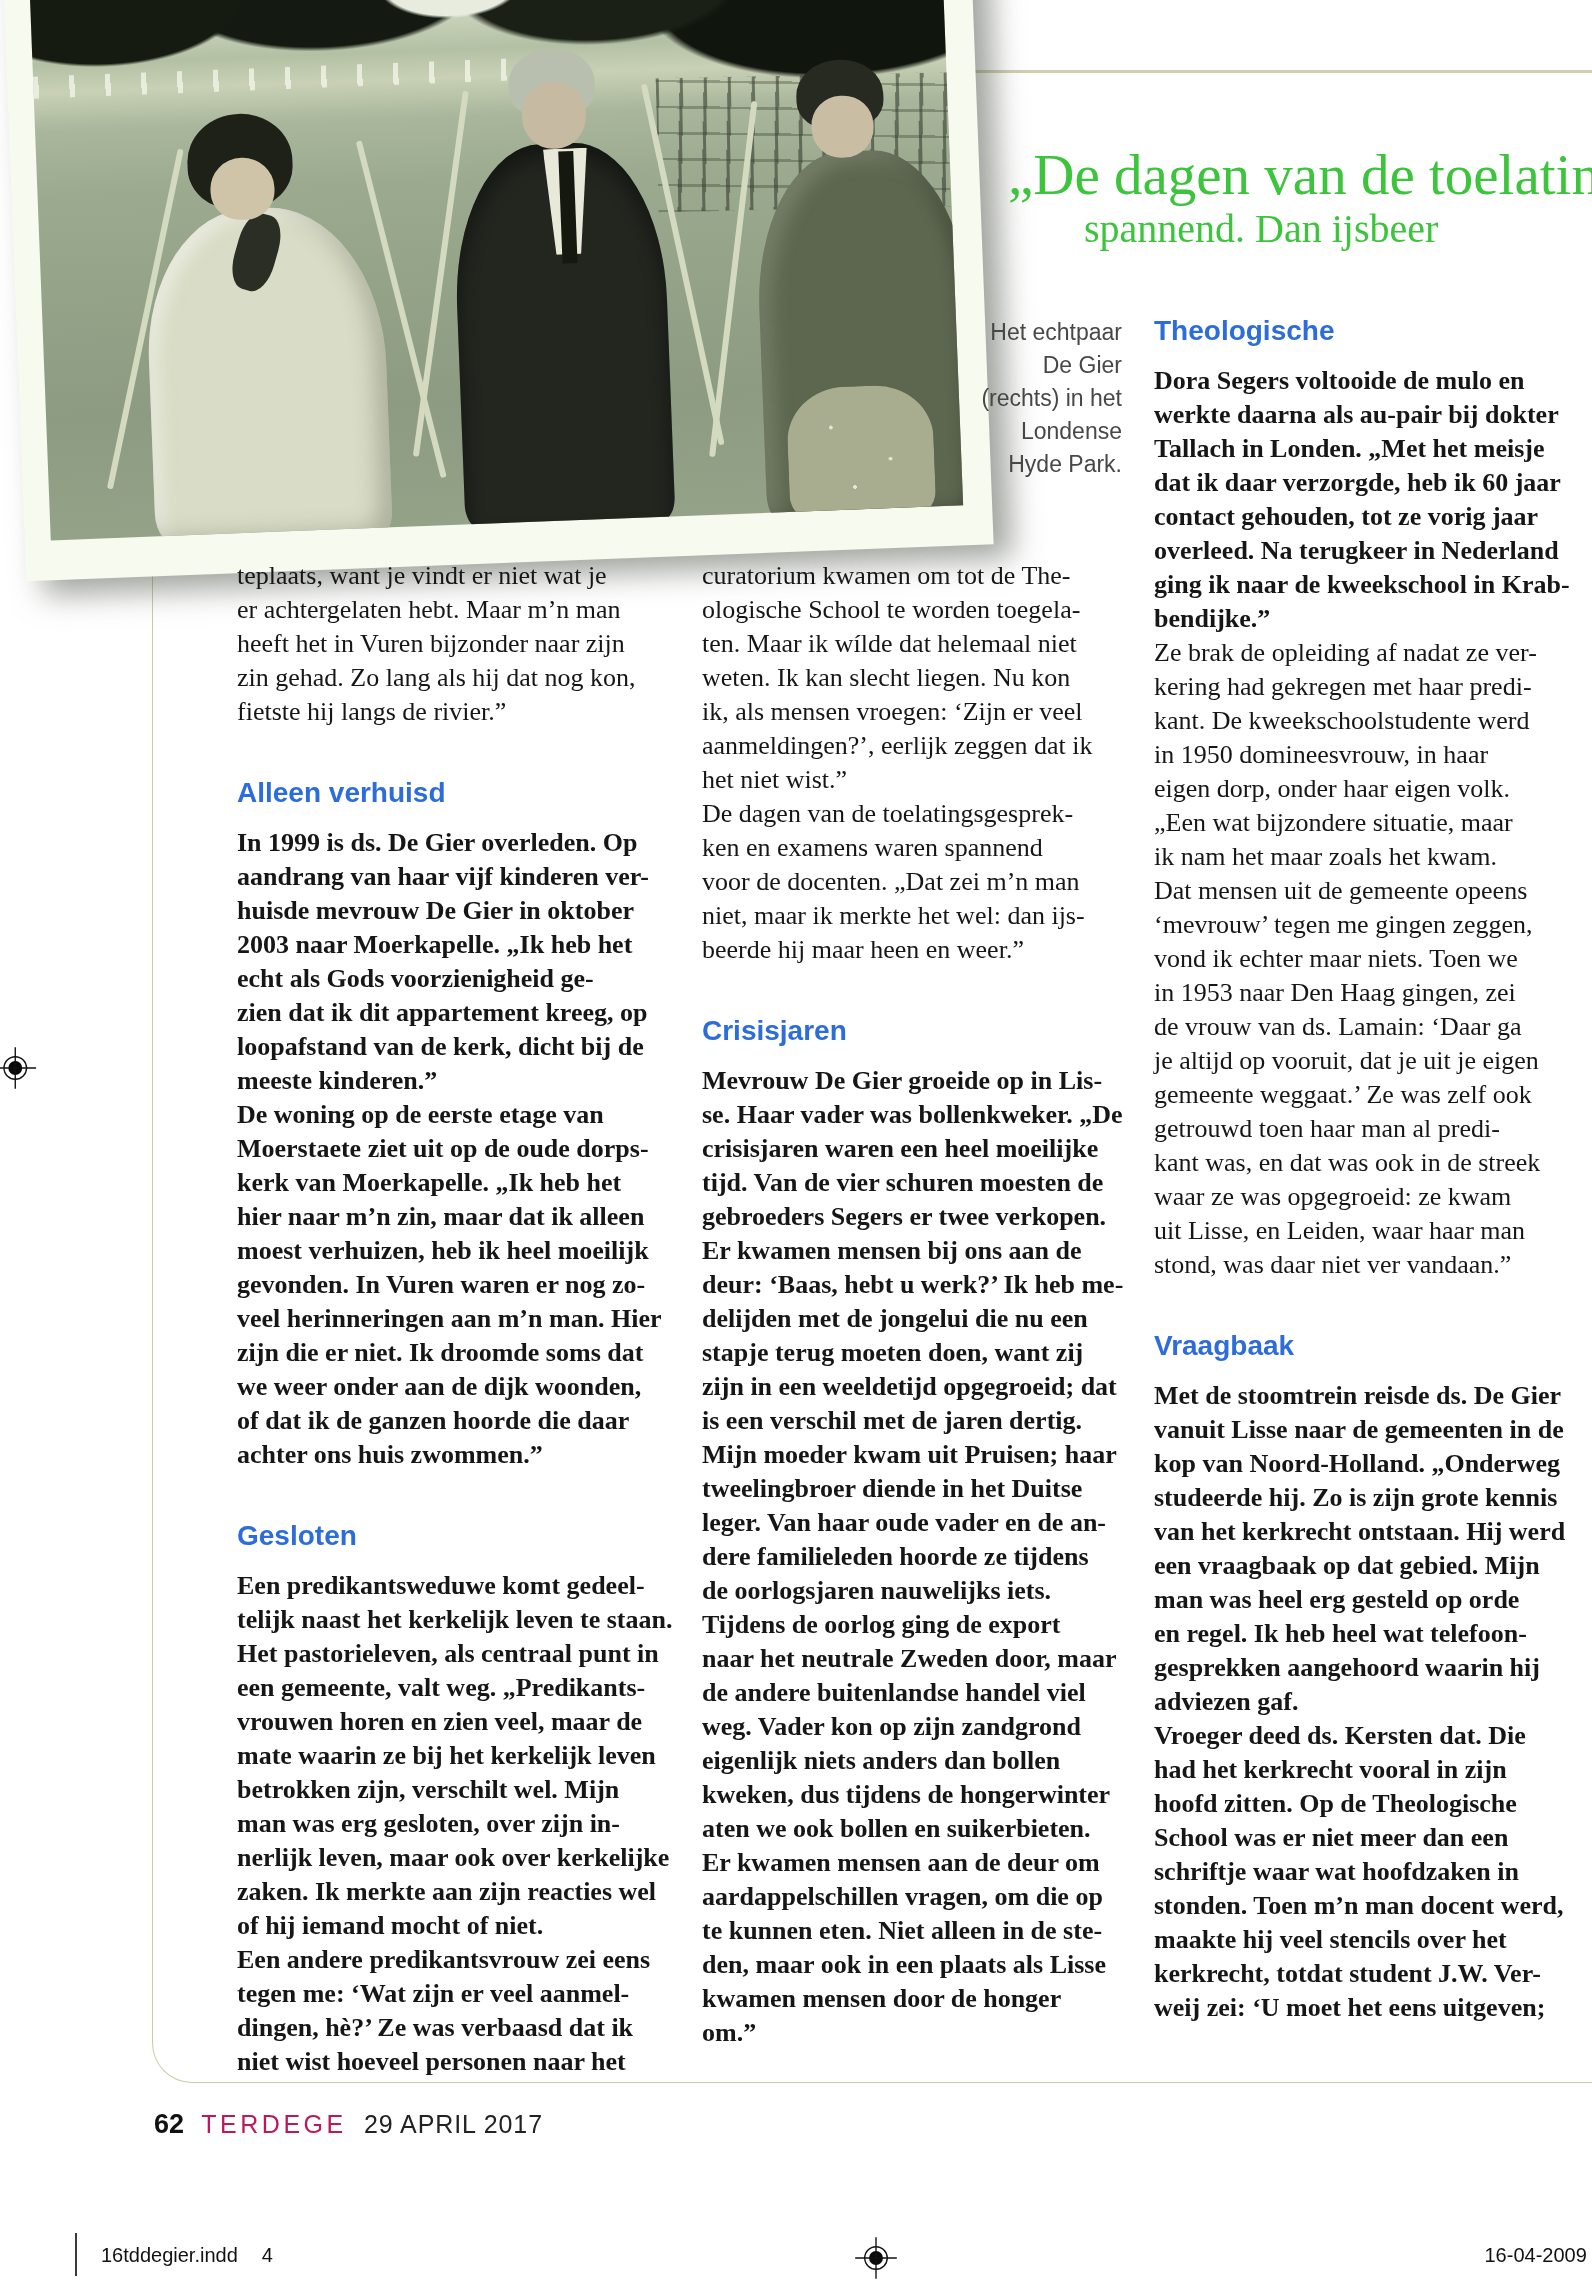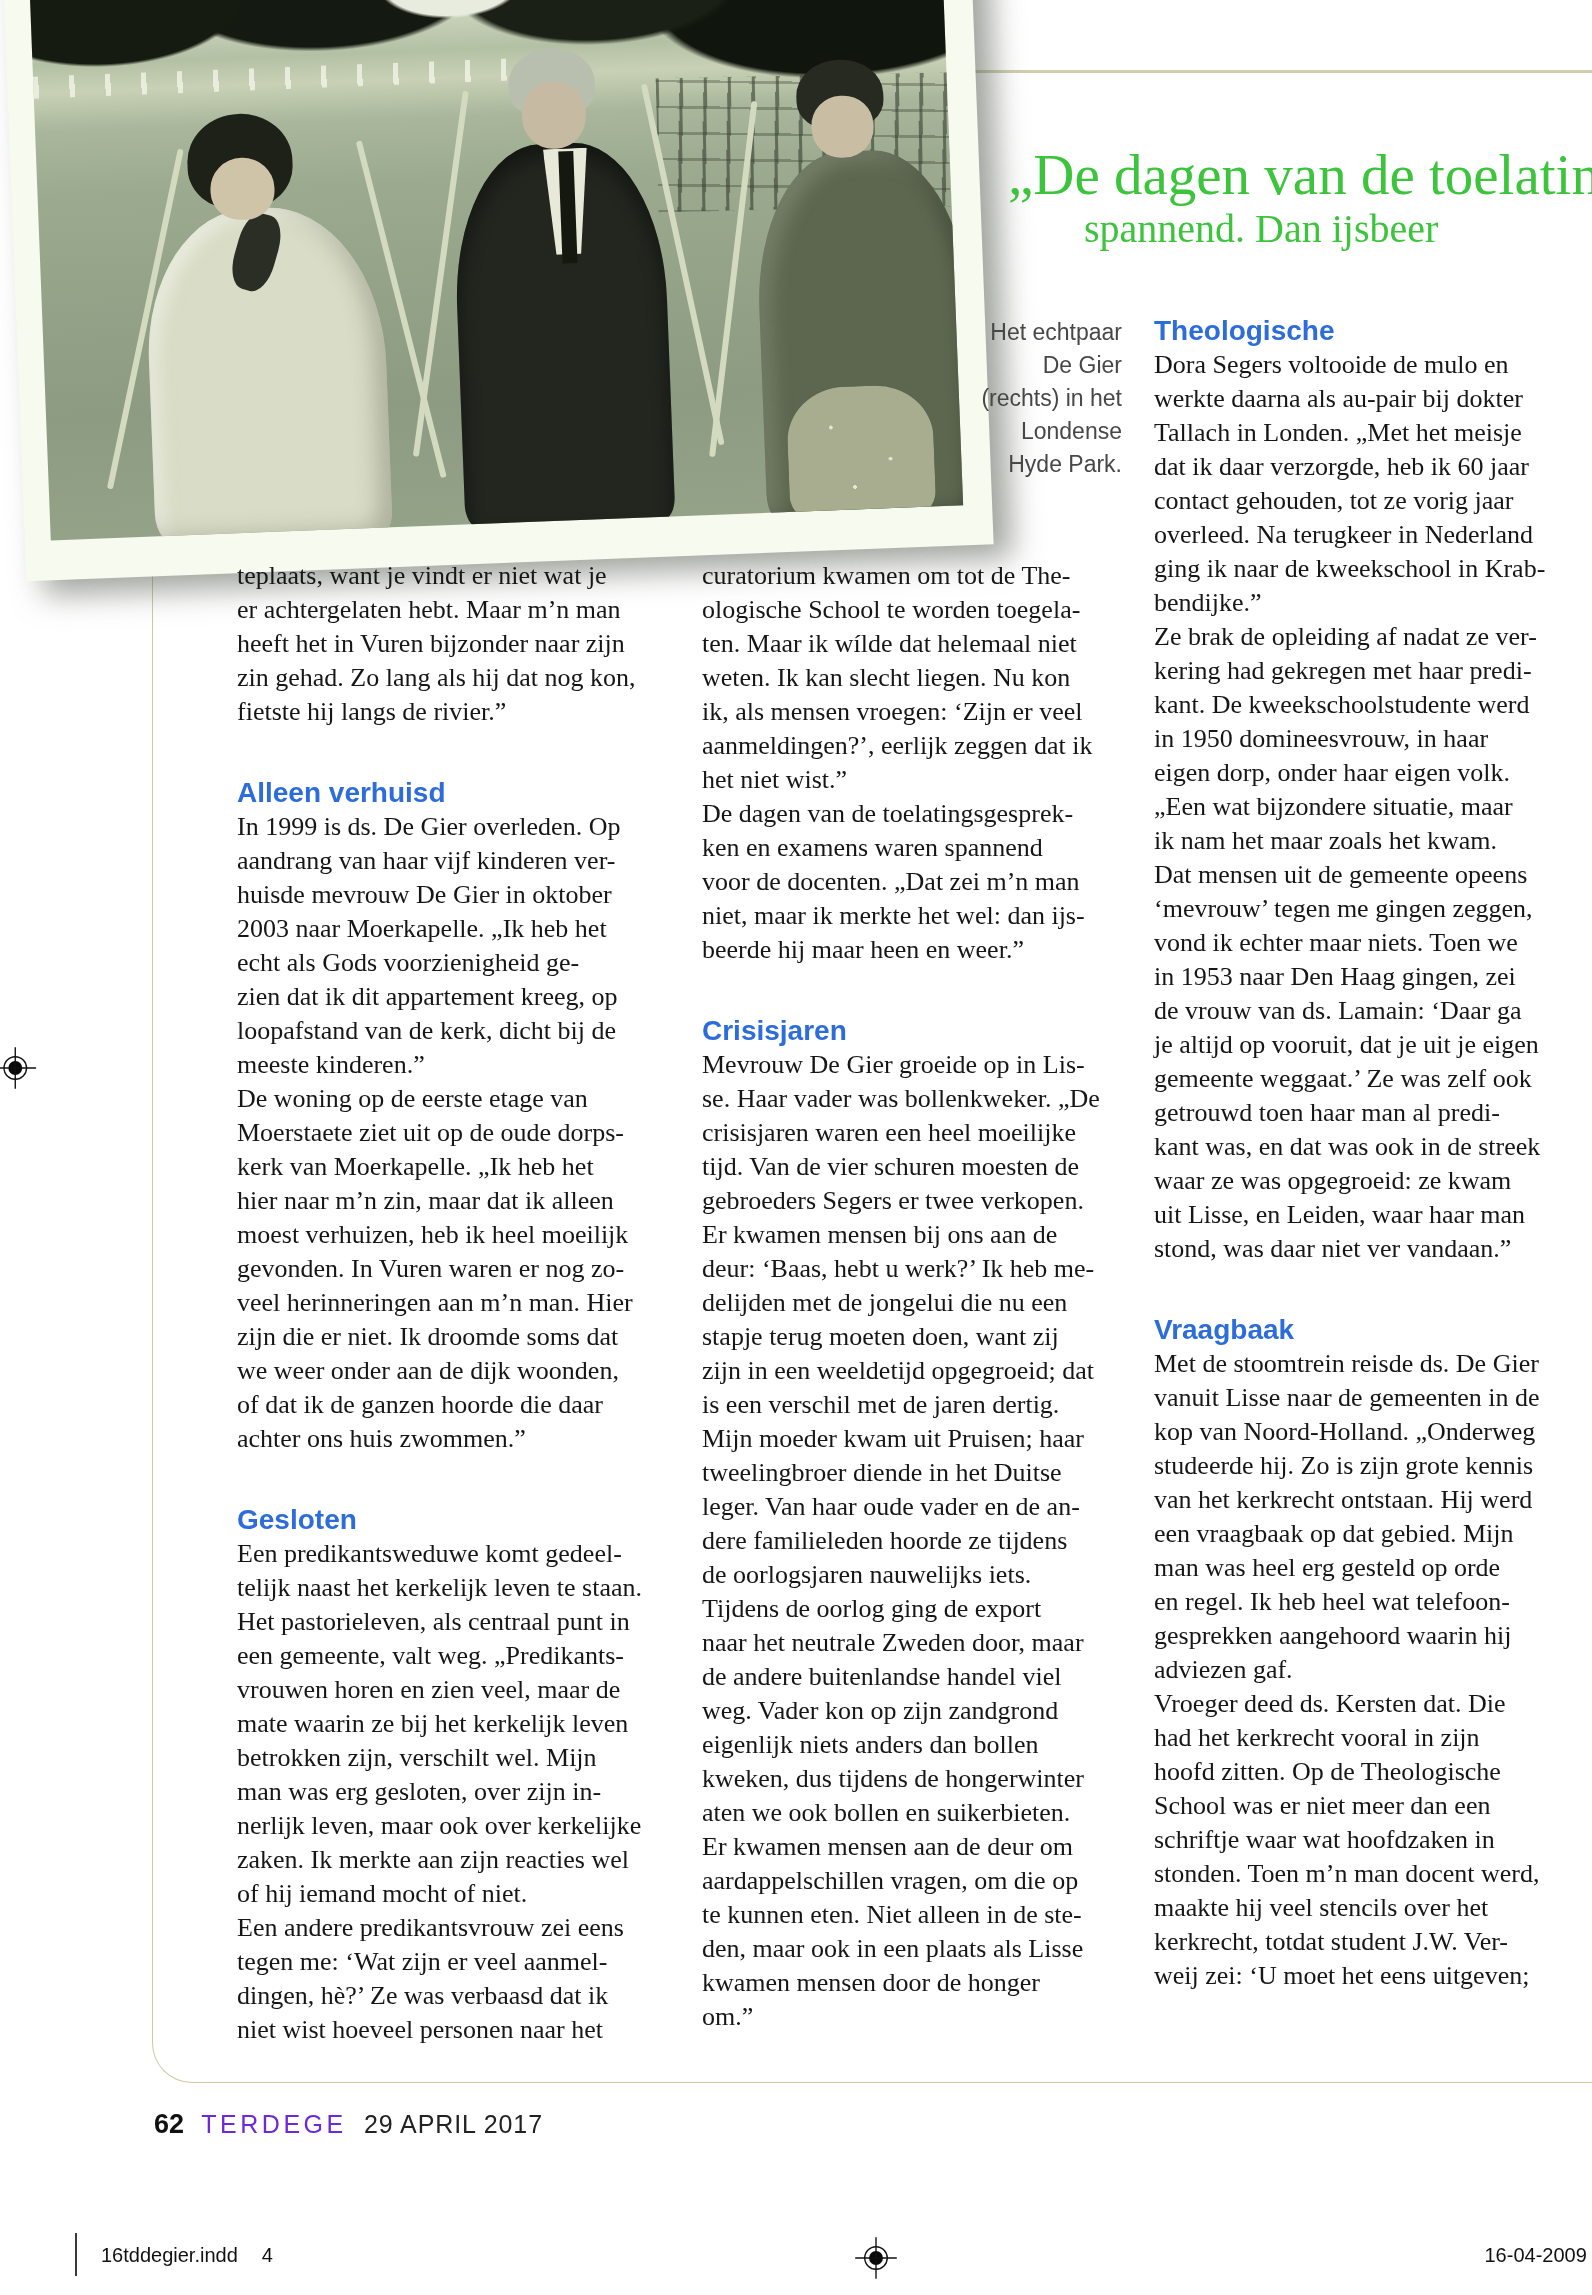--- a/index.html
+++ b/index.html
@@ -89,26 +89,26 @@
   .col-1{left:237px;top:559px;}
   .col-2{left:702px;top:559px;}
   .col-3{left:1154px;top:314px;width:423px;}
   .para{margin:0;white-space:pre;}
   .para + .para{}
   h3.section{
     font-family:"Liberation Sans",sans-serif;font-size:28px;line-height:34px;
     font-weight:bold;color:#2c6cdb;margin:47px 0 0 0;white-space:pre;
   }
   h3.section.first{margin-top:0;}
-  h3.section + .para{margin-top:0;}
+  h3.section + .para{margin-top:16px;font-weight:bold;}
   
   .footer{position:absolute;left:154px;top:2109px;z-index:10;display:flex;
     align-items:baseline;column-gap:17.3px;}
   .footer .page-num{font-size:27px;font-weight:bold;color:#111;}
-  .footer .magazine{font-size:25px;letter-spacing:3.5px;color:#6d28d9;}
+  .footer .magazine{font-size:25px;letter-spacing:3.5px;color:#be185d;}
   .footer .issue-date{font-size:25px;letter-spacing:0.9px;color:#222;}
   
   .slug-tick{position:absolute;left:75px;top:2233px;width:1.7px;height:43px;background:#3a3a3a;z-index:10;}
   .slug-file{position:absolute;left:101px;top:2244px;font-size:20px;color:#111;z-index:10;}
   .slug-file .pg{margin-left:24px;}
   .slug-date{position:absolute;right:5.2px;top:2244px;font-size:20px;color:#111;z-index:10;}
   .regmark{position:absolute;z-index:10;}
   .regmark-left{left:-8.6px;top:1042px;}
   .regmark-bottom{left:850px;top:2232px;}
 </style>

